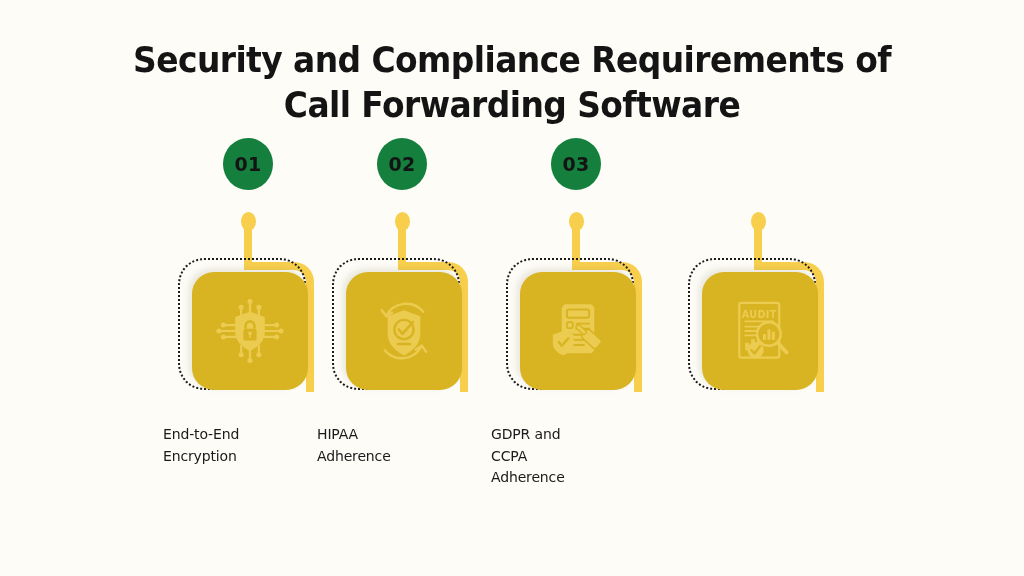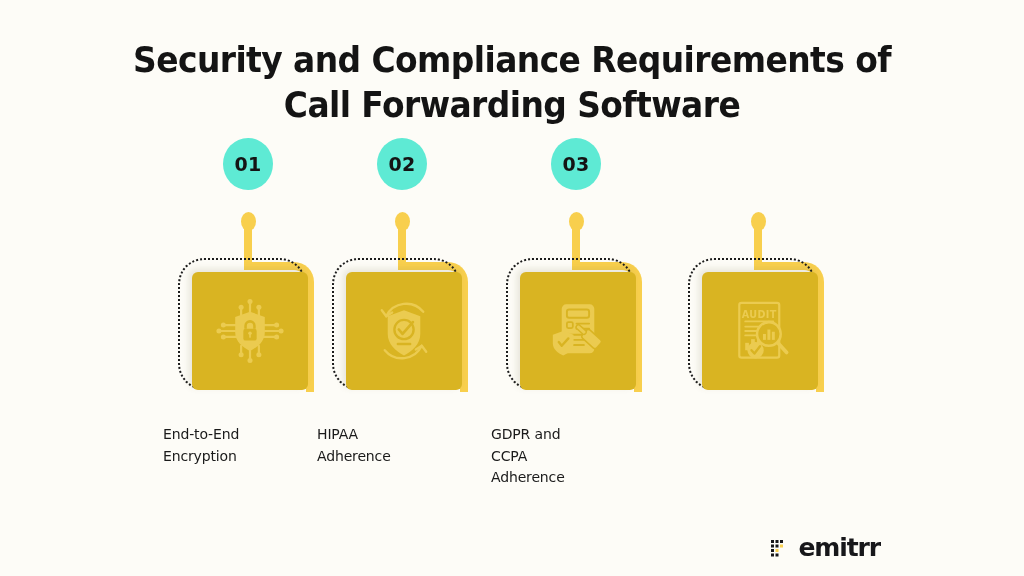--- a/index.html
+++ b/index.html
@@ -39,21 +39,21 @@
   .col.c2 { left:448px; }
   .col.c3 { left:630px; }
 
   
   .badge {
     position:absolute;
     left:50%; top:138px;
     width:50px; height:52px;
     margin-left:-25px;
     border-radius:50%;
-    background:#5eead4;
+    background:#15803d;
     display:flex; align-items:center; justify-content:center;
     font-family:"DejaVu Sans", sans-serif;
     font-weight:700;
     font-size:19px;
     color:#141414;
     letter-spacing:0.2px;
   }
 
   
   .conn-dot {
@@ -94,21 +94,21 @@
     position:absolute;
     left:0; top:0;
     width:128px; height:132px;
     border:2px dotted #1C1C1C;
     border-radius:26px;
   }
   .card-solid {
     position:absolute;
     left:14px; top:14px;
     width:116px; height:118px;
-    border-radius:6px;
+    border-radius:22px;
     background:#D9B422;
     box-shadow:-3px -3px 7px rgba(120,110,70,0.16);
     display:flex; align-items:center; justify-content:center;
     overflow:hidden;
   }
   .card-solid svg { display:block; }
 
   
   .caption {
     position:absolute;
@@ -320,33 +320,14 @@
           <path d="M74 66 L86 79" stroke="#EBCB50" stroke-width="5" stroke-linecap="round"></path>
 
           <circle cx="44" cy="76" r="11" fill="#EBCB50"></circle>
           <path d="M38.5 76 L42.5 80.5 L50 70.5" fill="none" stroke="#D9B422" stroke-width="3.2" stroke-linecap="round" stroke-linejoin="round"></path>
         </svg>
       </div>
     </div>
 
   </div>
 
-  <div id="logo">
-    <svg class="mark" width="20" height="20" viewBox="0 0 20 20">
-      <g fill="#17171A">
-        <rect x="0" y="2" width="3" height="3"></rect>
-        <rect x="4.5" y="2" width="3" height="3"></rect>
-        <rect x="9" y="2" width="3" height="3"></rect>
-        <rect x="0" y="6.5" width="3" height="3"></rect>
-        <rect x="4.5" y="6.5" width="3" height="3"></rect>
-        <rect x="0" y="11" width="3" height="3"></rect>
-        <rect x="0" y="15.5" width="3" height="3"></rect>
-        <rect x="4.5" y="15.5" width="3" height="3"></rect>
-      </g>
-      <g fill="#F8CF4D">
-        <rect x="9" y="6.5" width="3" height="3"></rect>
-        <rect x="4.5" y="11" width="3" height="3"></rect>
-      </g>
-    </svg>
-    <span class="word">emitrr</span>
-  </div>
 
 </div>
 
 </body></html>

